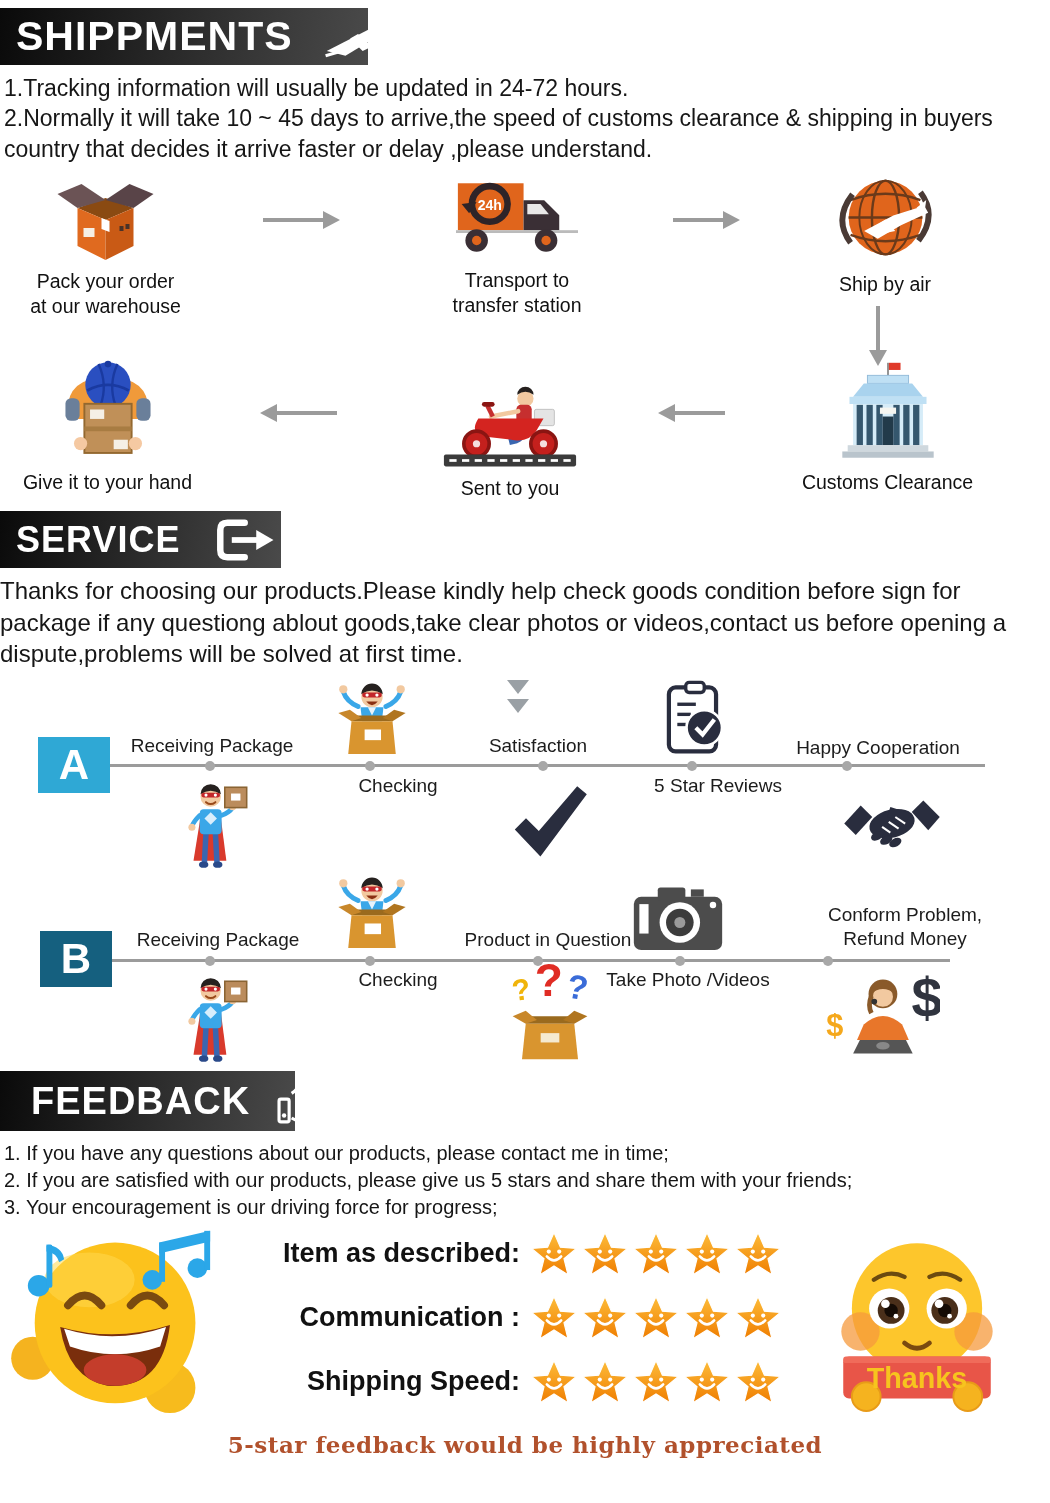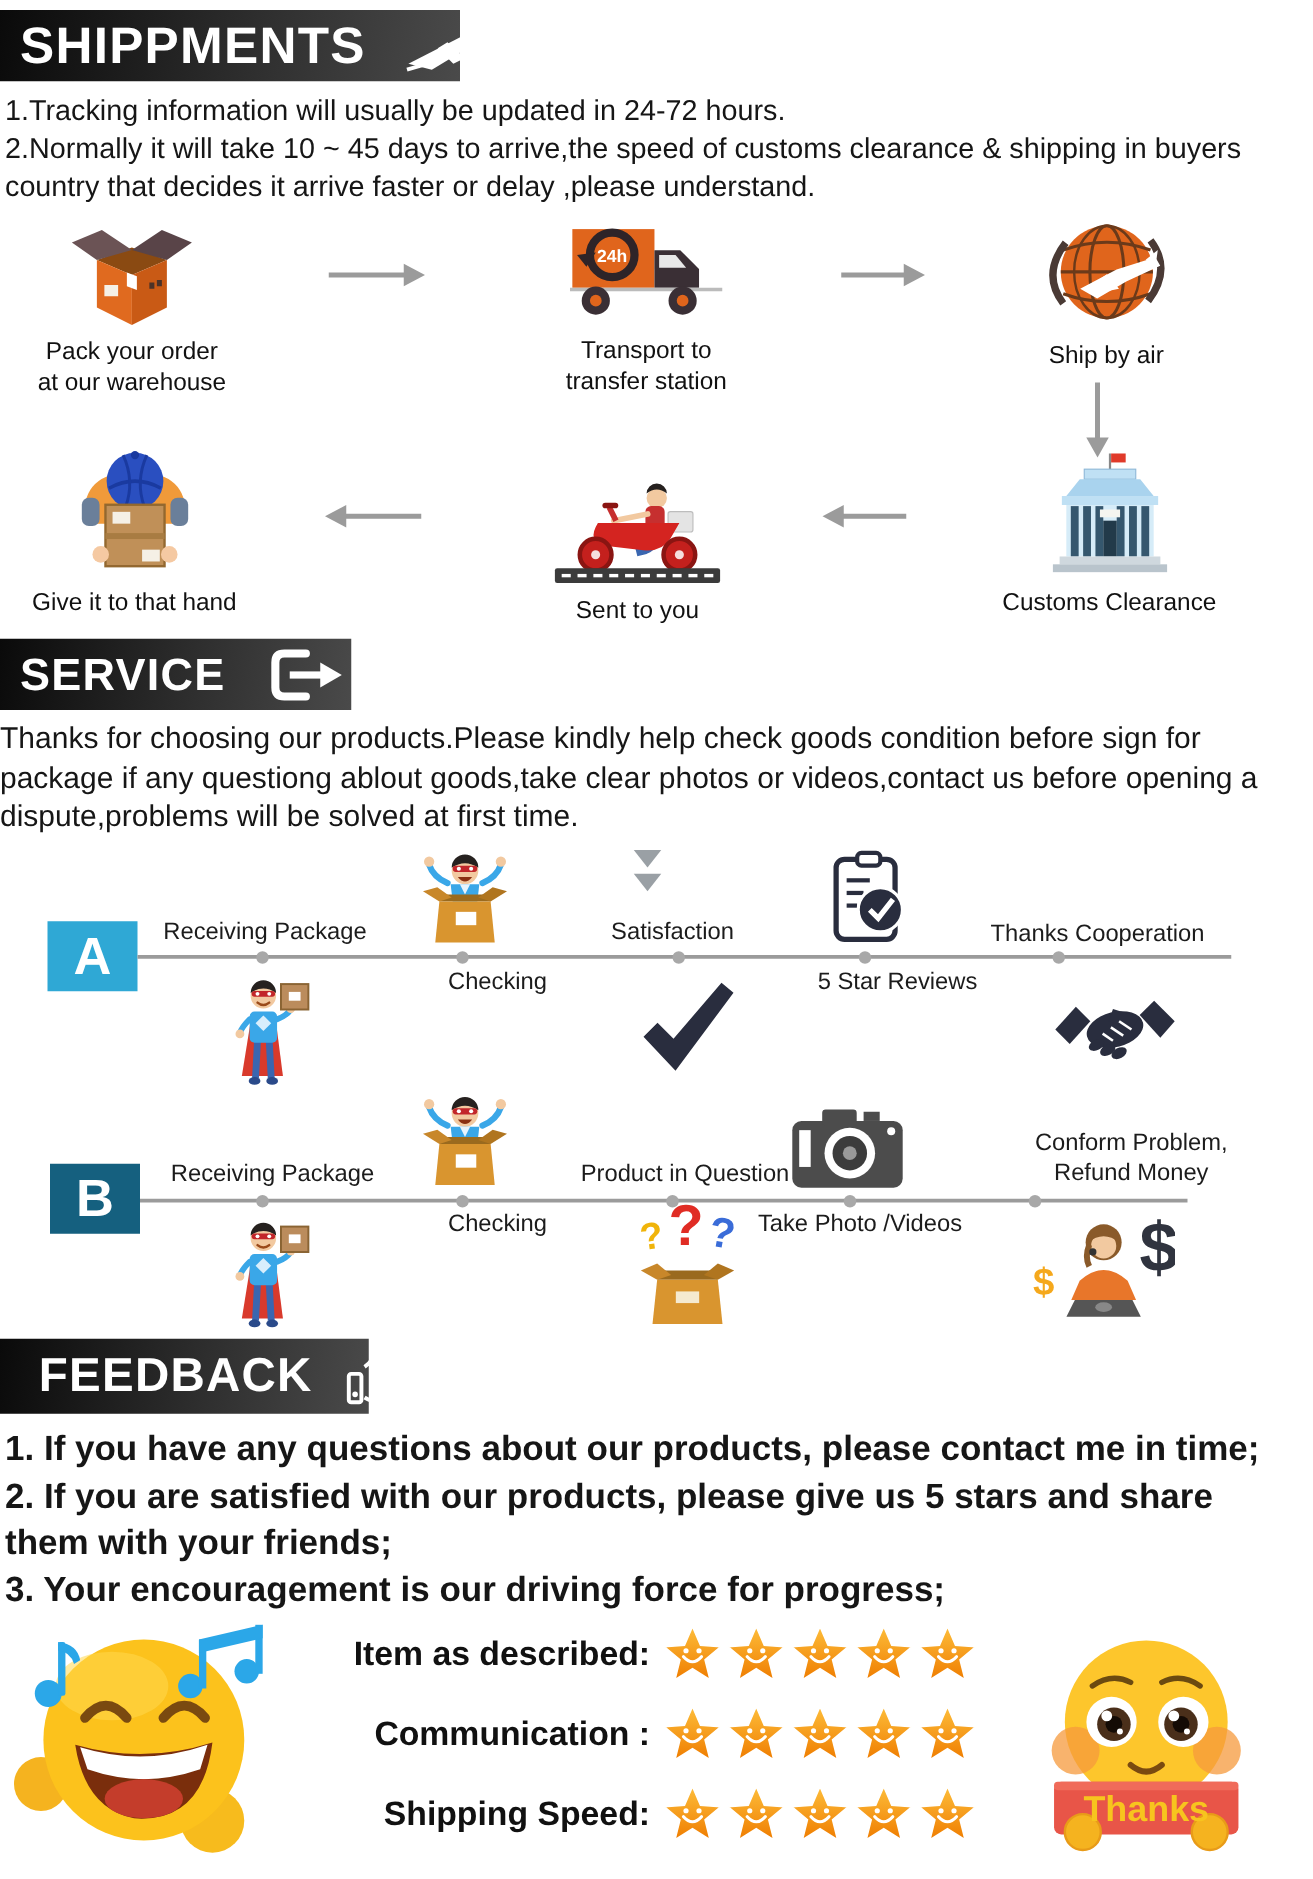--- a/index.html
+++ b/index.html
@@ -14,21 +14,21 @@
     font-weight:bold; letter-spacing:1px;
   }
   .hbar svg { flex:0 0 auto; }
   #bar-shipments { width:368px; height:57px; margin-top:8px; font-size:41px; gap:26px; }
   #bar-service   { width:281px; height:57px; font-size:36px; gap:30px; }
   #bar-feedback  { width:295px; height:60px; font-size:38px; gap:24px;padding-left:31px; }
 
   
   .ship-text { margin-top:8px; padding-left:4px; font-size:23px; line-height:1.32; width:1046px; }
   .service-text { margin-top:7px; padding-left:0; font-size:24px; line-height:1.31; width:1046px; }
-  .feedback-list { margin-top:9px; padding-left:4px; font-size:28px; line-height:1.34; width:1040px;font-weight:bold; }
+  .feedback-list { margin-top:9px; padding-left:4px; font-size:20px; line-height:1.34; width:1040px; }
 
   
   .flow1 { position:relative; height:345px; margin-top:2px; }
   .step { position:absolute; display:flex; flex-direction:column; align-items:center; text-align:center; }
   .step .lbl { font-size:19.5px; line-height:1.3; margin-top:6px; white-space:pre-line; color:#111; }
 
   .arrow-h { position:absolute; height:4px; background:#9b9b9b; }
   .arrow-h::after { content:""; position:absolute; right:-15px; top:-7px;
     border-left:17px solid #9b9b9b; border-top:9px solid transparent; border-bottom:9px solid transparent; }
   .arrow-h.flip { transform:scaleX(-1); }
@@ -259,21 +259,21 @@
       <path d="M33 38 q22 -12 44 0" stroke="#1a3aa0" stroke-width="3" fill="none"></path>
       <path d="M45 10 q10 22 2 44 M65 10 q-10 22 -2 44" stroke="#1a3aa0" stroke-width="2.5" fill="none"></path>
       <circle cx="55" cy="10" r="3.5" fill="#1a3aa0"></circle>
       <rect x="30" y="52" width="50" height="52" fill="#c09058" stroke="#93682f" stroke-width="2"></rect>
       <rect x="30" y="76" width="50" height="5" fill="#a87c42"></rect>
       <rect x="36" y="58" width="15" height="10" fill="#f5f0e6"></rect>
       <rect x="61" y="90" width="15" height="10" fill="#f5f0e6"></rect>
       <circle cx="26" cy="94" r="7" fill="#f5c9a2"></circle>
         <circle cx="84" cy="94" r="7" fill="#f5c9a2"></circle>
     </svg>
-    <div class="lbl">Give it to that hand</div>
+    <div class="lbl">Give it to your hand</div>
   </div>
 </div>
 
 <div class="hbar" id="bar-service">
   <span>SERVICE</span>
   <svg width="68" height="46" viewBox="0 0 90 64">
     <path d="M46 8 H22 q-10 0 -10 10 v28 q0 10 10 10 h24" fill="none" stroke="#fff" stroke-width="9" stroke-linecap="round"></path>
     <rect x="28" y="28" width="38" height="8" fill="#fff"></rect>
     <polygon points="62,18 86,32 62,46" fill="#fff"></polygon>
   </svg>
@@ -291,21 +291,21 @@
   <div class="dot" style="left:205px; top:84px;"></div>
   <div class="dot" style="left:365px; top:84px;"></div>
   <div class="dot" style="left:538px; top:84px;"></div>
   <div class="dot" style="left:687px; top:84px;"></div>
   <div class="dot" style="left:842px; top:84px;"></div>
 
   <div class="flbl" style="left:112px; top:57px;">Receiving Package</div>
   <div class="flbl" style="left:298px; top:97px;">Checking</div>
   <div class="flbl" style="left:438px; top:57px;">Satisfaction</div>
   <div class="flbl" style="left:618px; top:97px;">5 Star Reviews</div>
-  <div class="flbl" style="left:778px; top:59px;">Thanks Cooperation</div>
+  <div class="flbl" style="left:778px; top:59px;">Happy Cooperation</div>
 
   <svg class="ico" style="left:332px; top:0; width:80px; height:82px;" viewBox="0 0 90 100">
       <use href="#sym-hero-inbox"></use>
     </svg>
   <svg class="ico" style="left:172px; top:104px; width:86px; height:90px;" viewBox="0 0 95 115">
       <use href="#sym-hero-stand"></use>
     </svg>
   <svg class="ico" style="left:510px; top:106px; width:80px; height:80px;" viewBox="0 0 100 100">
     <polygon points="6,58 20,44 36,60 84,4 96,14 38,92" fill="#292d3e"></polygon>
   </svg>

